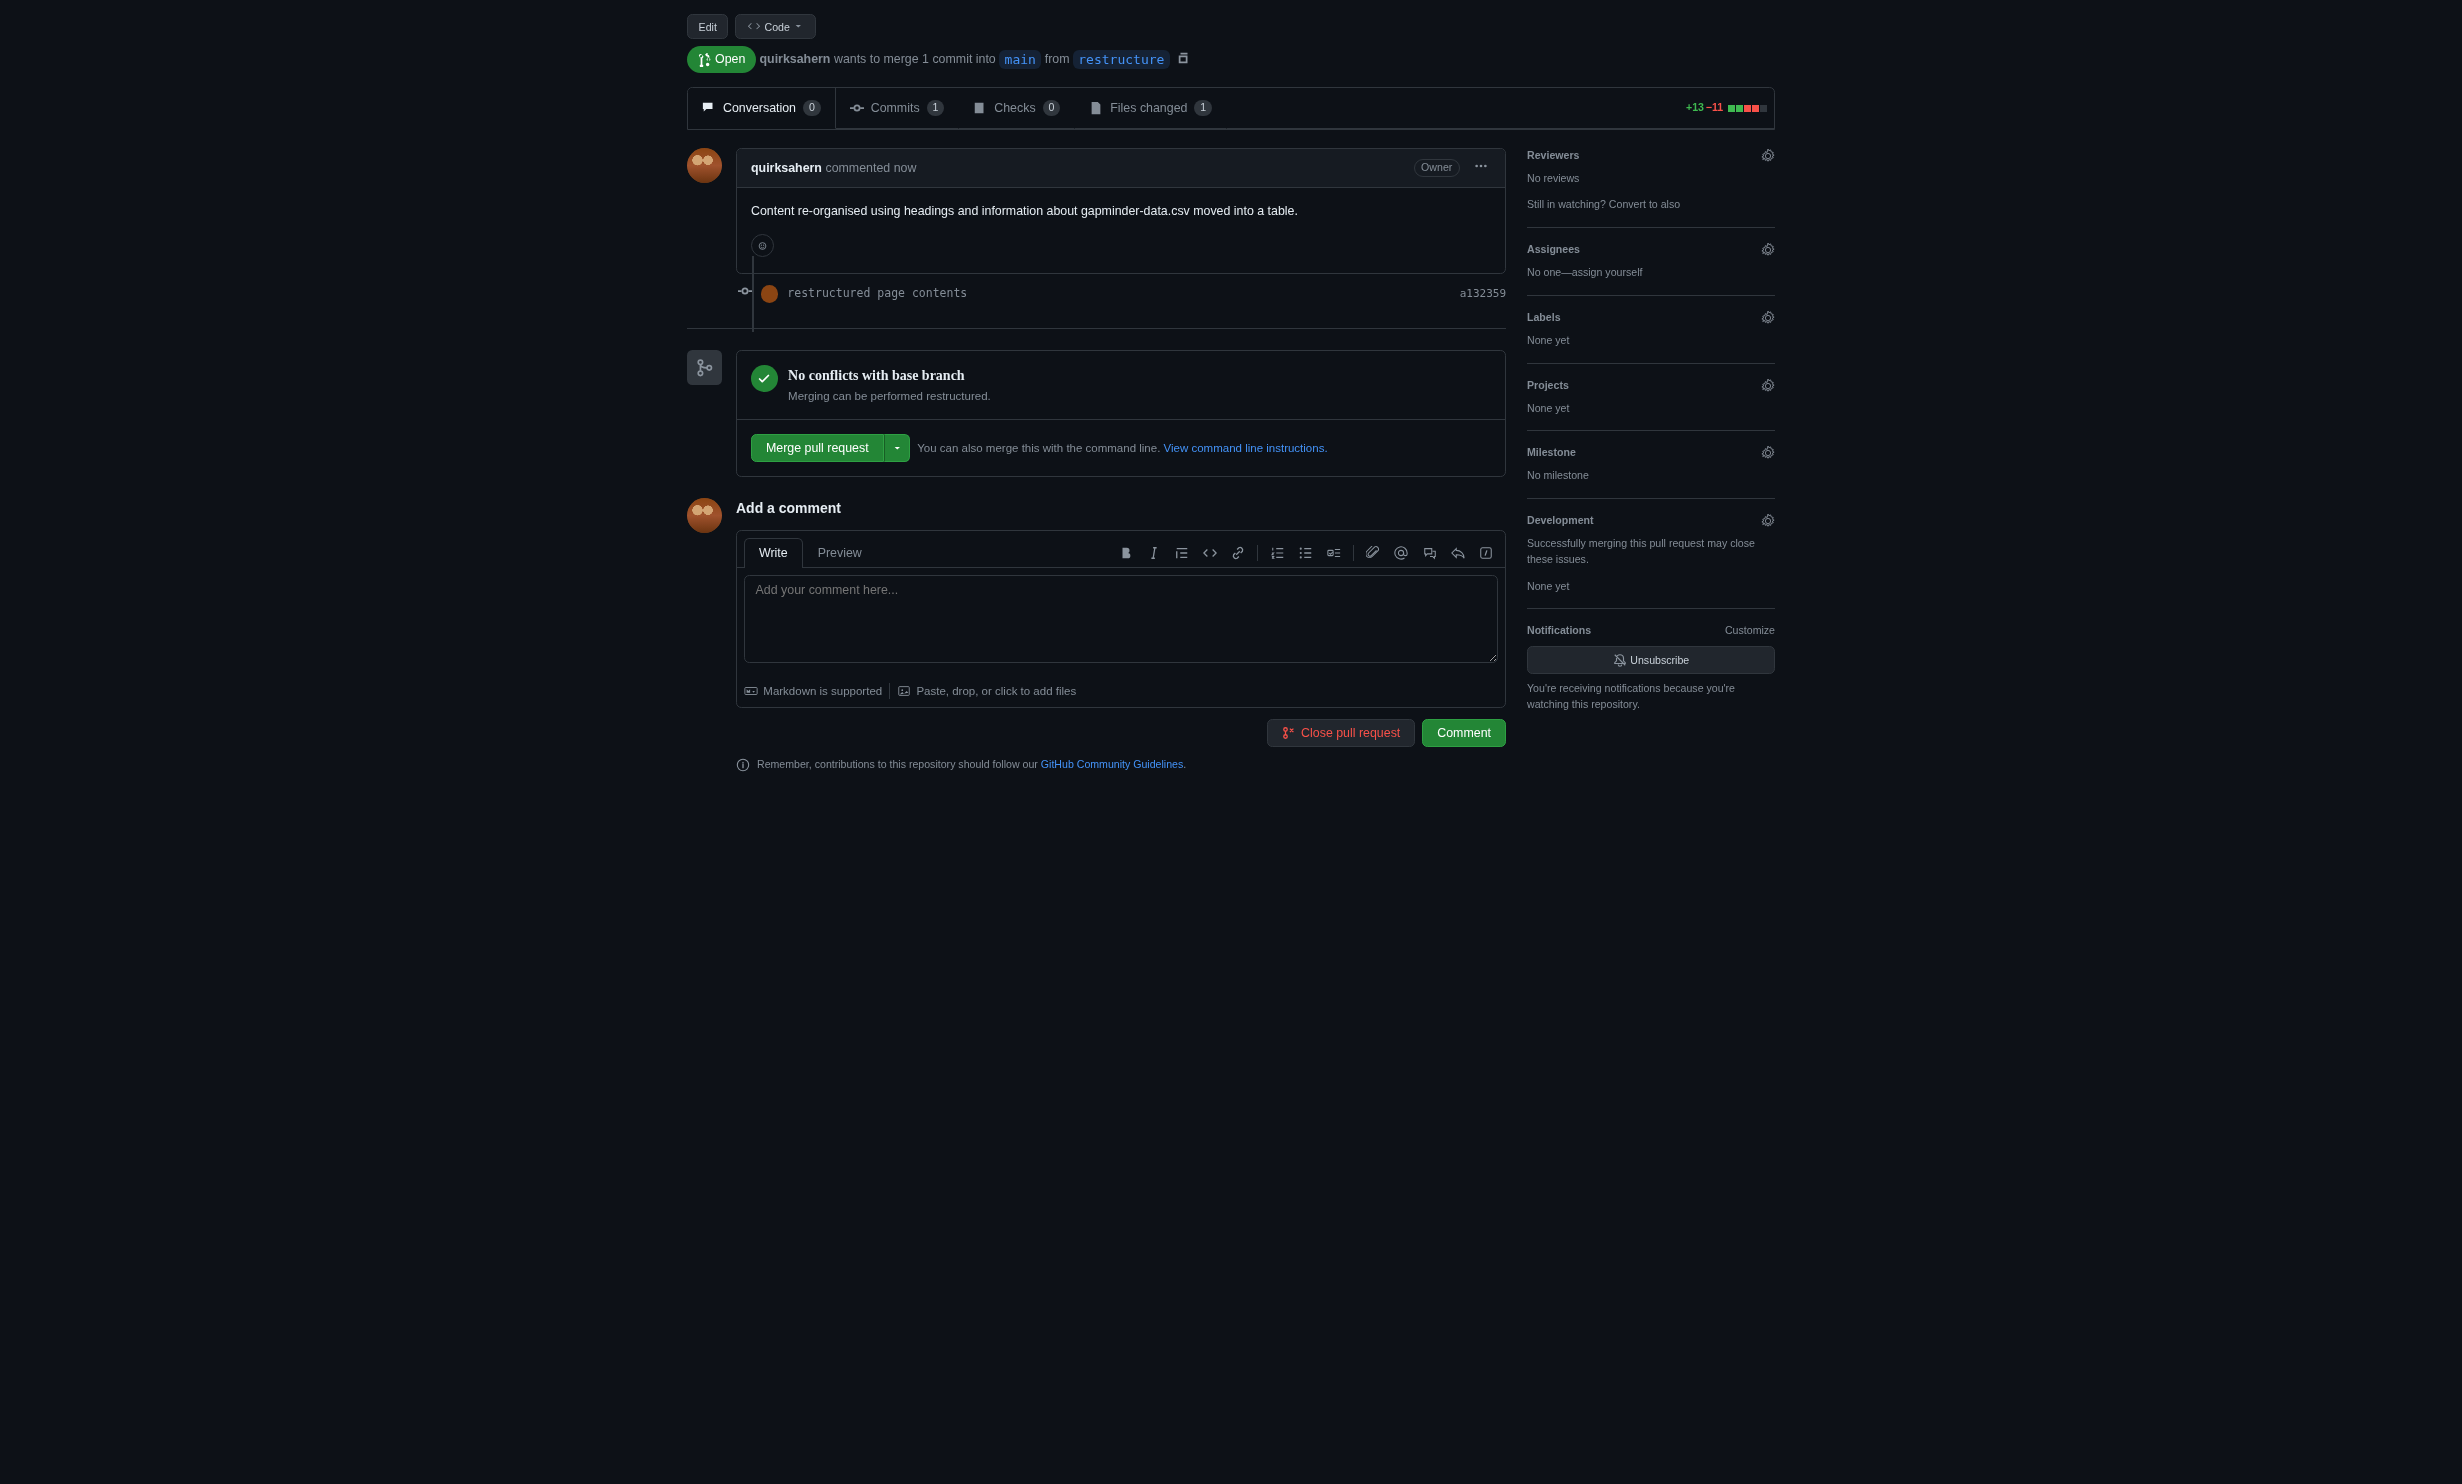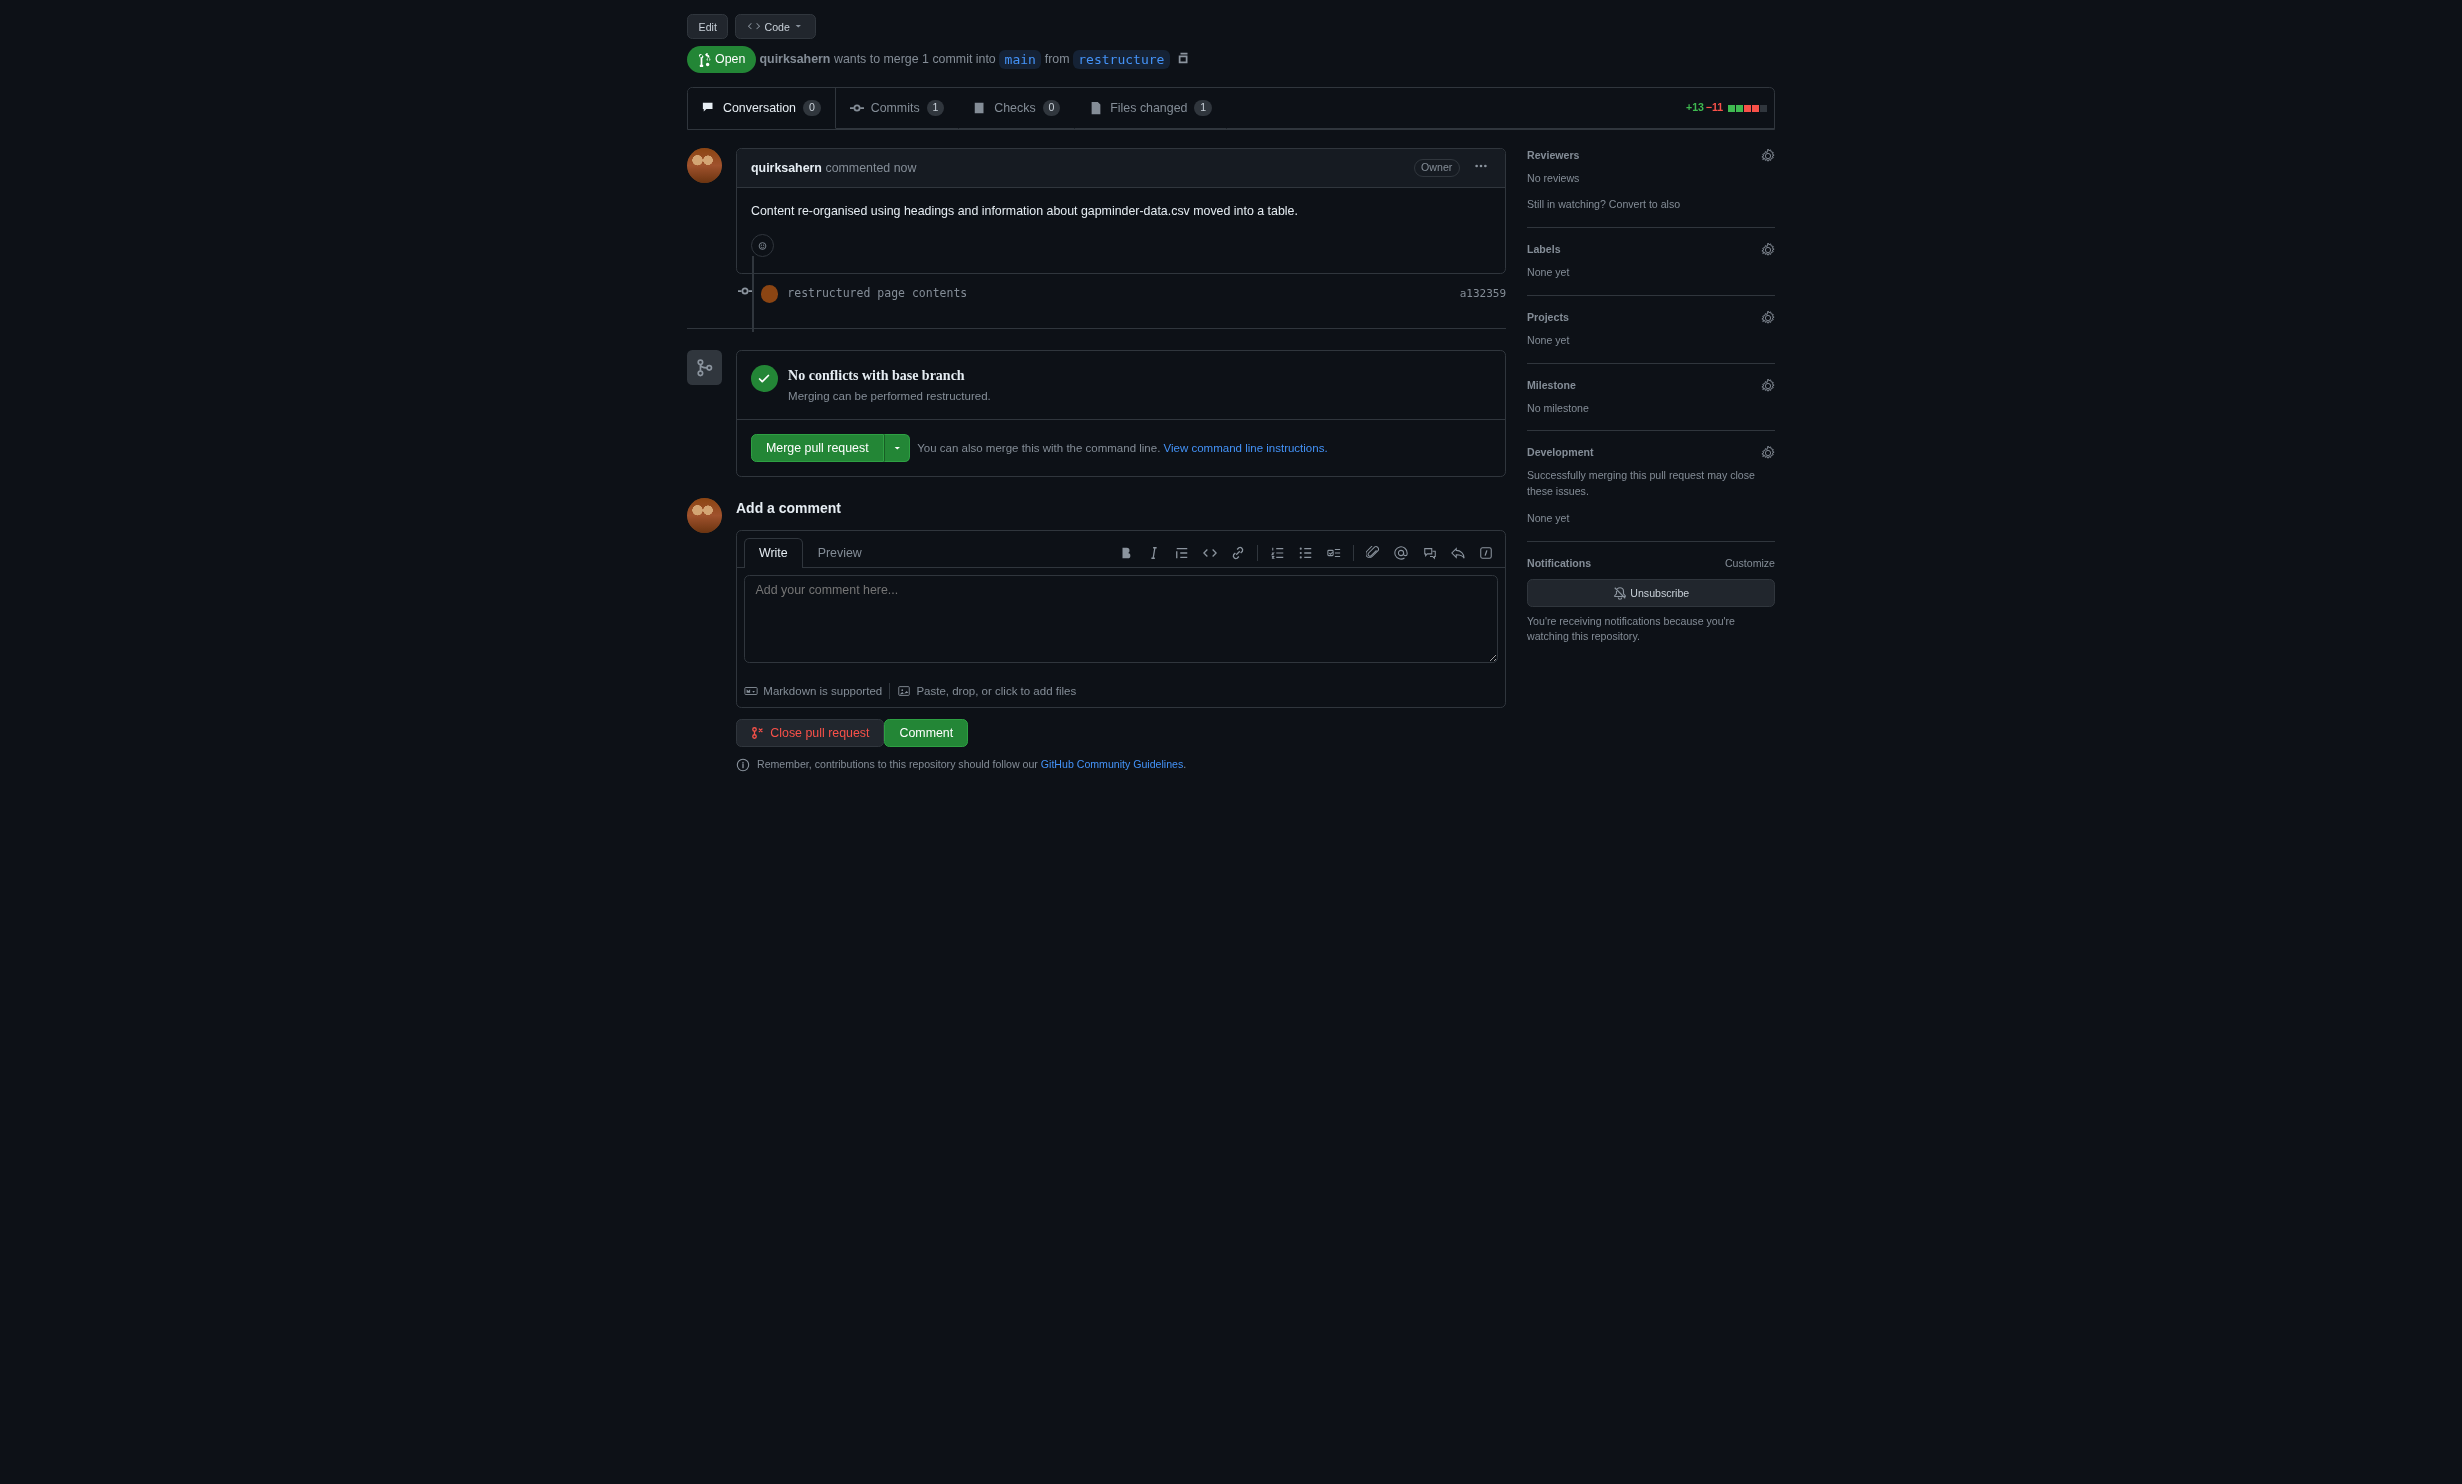--- a/index.html
+++ b/index.html
@@ -134,21 +134,21 @@
   .tb-btn svg{fill:#8b949e;width:14px;height:14px;}
   .tb-sep{width:0.9px;height:16px;background:var(--border);margin:0 3.5px;}
   .textarea-wrap{padding:7px;}
   textarea{
     width:100%;min-height:88px;background:var(--bg);border:0.9px solid var(--border);
     border-radius:5.3px;padding:7px 10.6px;color:var(--fg);font-family:inherit;font-size:12.4px;resize:vertical;
   }
   .form-footer{display:flex;padding:7px;gap:7px;align-items:center;border-top:none;}
   .form-footer .hint{display:flex;align-items:center;gap:5.3px;color:var(--muted);font-size:11.5px;}
   .form-footer .sep{width:0.9px;height:16px;background:var(--border);}
-  .actions-row{display:flex;margin-top:10.6px;}
+  .actions-row{display:flex;justify-content:flex-end;gap:7px;margin-top:10.6px;}
   .btn-danger{background:var(--btn-bg);border:0.9px solid var(--btn-border);color:var(--red);padding:4.4px 14px;border-radius:5.3px;font-weight:500;font-size:12.4px;cursor:pointer;display:inline-flex;align-items:center;gap:5.3px;height:28px;}
   .btn-danger svg{fill:var(--red);}
   .btn-primary2{background:var(--green);border:0.9px solid var(--green-border);color:#fff;padding:4.4px 14px;border-radius:5.3px;font-weight:500;font-size:12.4px;cursor:pointer;height:28px;}
   .guidelines{display:flex;align-items:center;gap:7px;color:var(--muted);font-size:10.6px;margin-top:10.6px;}
   .guidelines svg{fill:#8b949e;}
   
   .side-section{padding:14px 0;border-bottom:0.9px solid var(--border);font-size:10.6px;}
   .side-section:first-child{padding-top:0;}
   .side-header{display:flex;align-items:center;justify-content:space-between;margin-bottom:7px;color:var(--muted);font-weight:600;}
   .side-header svg{fill:#8b949e;cursor:pointer;}
@@ -470,20 +470,31 @@
               <path d="M8 5a3 3 0 100 6 3 3 0 000-6zM8 0l1 2 2-1 .5 2.2L14 4l-1 2 2 1-2 1 1 2-2.5.8L11 13l-2-1-1 2-1-2-2 1-.5-2.2L2 12l1-2-2-1 2-1-1-2 2.5-.8L5 3l2 1z" fill="none" stroke="#8b949e"></path>
             </svg>
         </div>
         <div class="side-body">No reviews</div>
         <div class="side-body" style="margin-top:10.6px;">
           <span>Still in watching? </span><span class="side-link">Convert to also</span>
         </div>
       </div>
       <div class="side-section">
         <div class="side-header">
+          <span>Assignees</span>
+          <svg width="14" height="14" viewBox="0 0 16 16">
+              <path d="M8 5a3 3 0 100 6 3 3 0 000-6zM8 0l1 2 2-1 .5 2.2L14 4l-1 2 2 1-2 1 1 2-2.5.8L11 13l-2-1-1 2-1-2-2 1-.5-2.2L2 12l1-2-2-1 2-1-1-2 2.5-.8L5 3l2 1z" fill="none" stroke="#8b949e"></path>
+            </svg>
+        </div>
+        <div class="side-body">
+          <span>No one—</span><span class="side-link">assign yourself</span>
+        </div>
+      </div>
+      <div class="side-section">
+        <div class="side-header">
           <span>Labels</span>
           <svg width="14" height="14" viewBox="0 0 16 16">
               <path d="M8 5a3 3 0 100 6 3 3 0 000-6zM8 0l1 2 2-1 .5 2.2L14 4l-1 2 2 1-2 1 1 2-2.5.8L11 13l-2-1-1 2-1-2-2 1-.5-2.2L2 12l1-2-2-1 2-1-1-2 2.5-.8L5 3l2 1z" fill="none" stroke="#8b949e"></path>
             </svg>
         </div>
         <div class="side-body">None yet</div>
       </div>
       <div class="side-section">
         <div class="side-header">
           <span>Projects</span>

